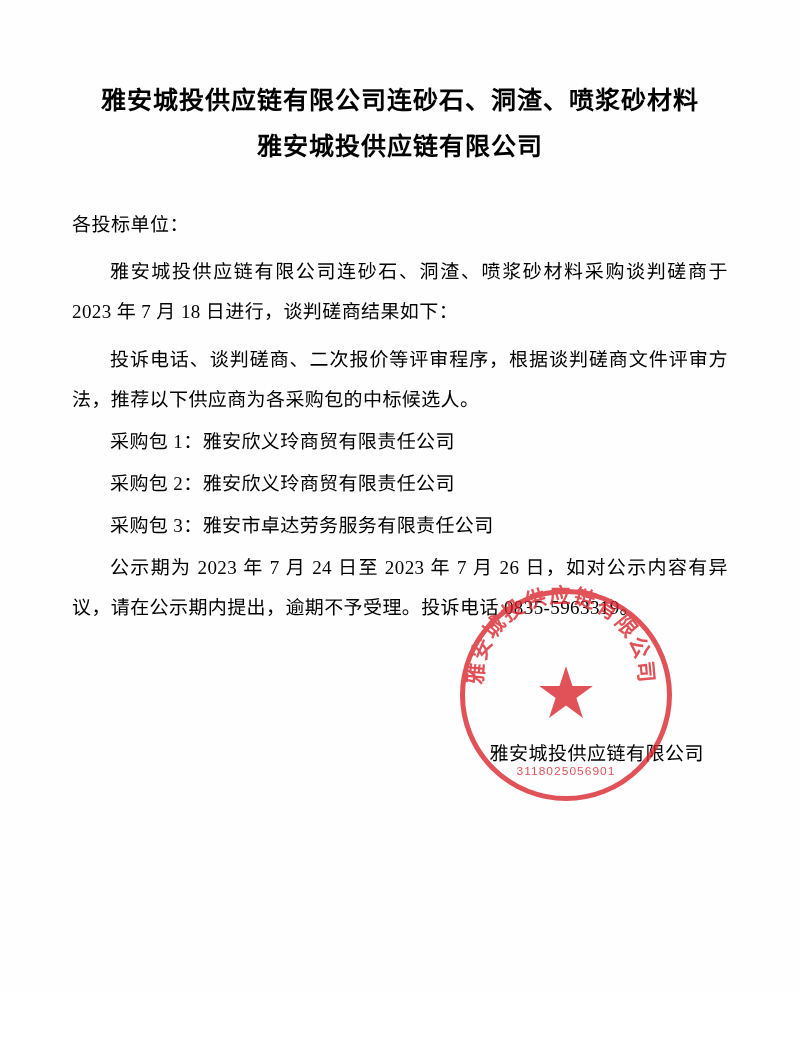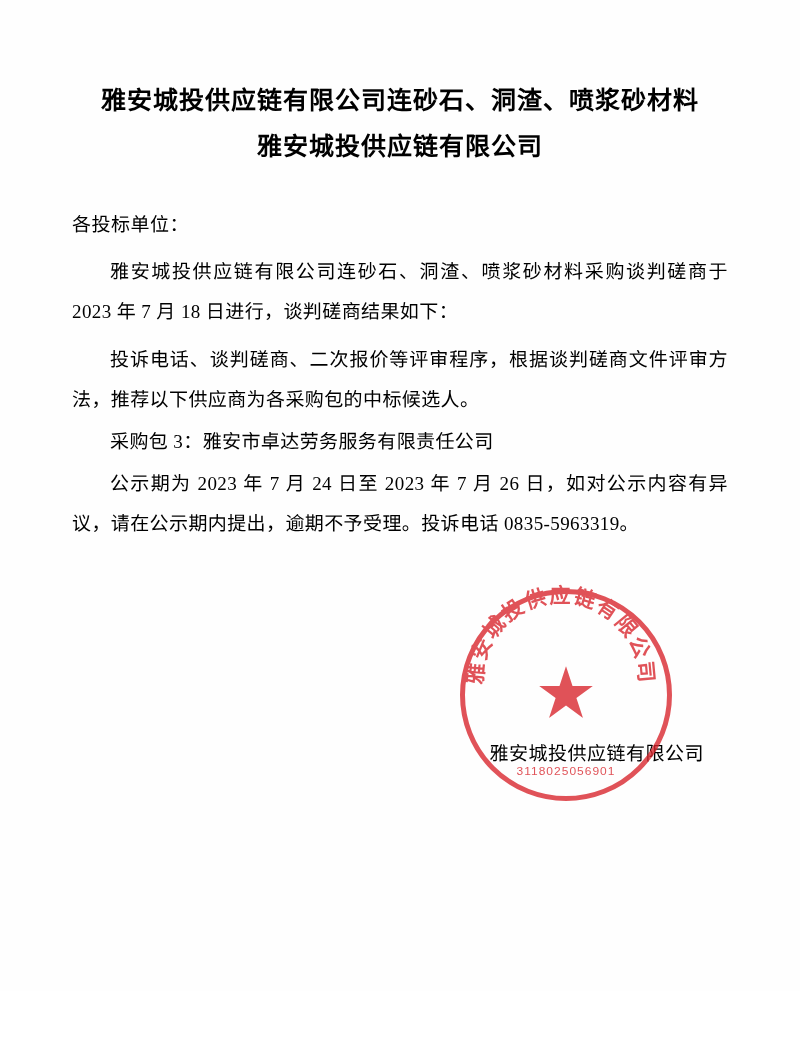--- a/index.html
+++ b/index.html
@@ -137,20 +137,22 @@
     <span class="line">雅安城投供应链有限公司连砂石、洞渣、喷浆砂材料</span>
     <span class="line">雅安城投供应链有限公司</span>
   </div>
 
   <div class="salutation">各投标单位：</div>
 
   <p class="para">雅安城投供应链有限公司连砂石、洞渣、喷浆砂材料采购谈判磋商于 2023 年 7 月 18 日进行，谈判磋商结果如下：</p>
 
   <p class="para">投诉电话、谈判磋商、二次报价等评审程序，根据谈判磋商文件评审方法，推荐以下供应商为各采购包的中标候选人。</p>
 
+  <p class="pkg-line">采购包 1：雅安欣义玲商贸有限责任公司</p>
+  <p class="pkg-line">采购包 2：雅安欣义玲商贸有限责任公司</p>
   <p class="pkg-line">采购包 3：雅安市卓达劳务服务有限责任公司</p>
 
   <p class="para tight">公示期为 2023 年 7 月 24 日至 2023 年 7 月 26 日，如对公示内容有异议，请在公示期内提出，逾期不予受理。投诉电话 0835-5963319。</p>
 
   <div class="signature-block">
     <span class="sig-name">雅安城投供应链有限公司</span>
   </div>
 
   <div class="seal">
     <div class="seal-inner"></div>

